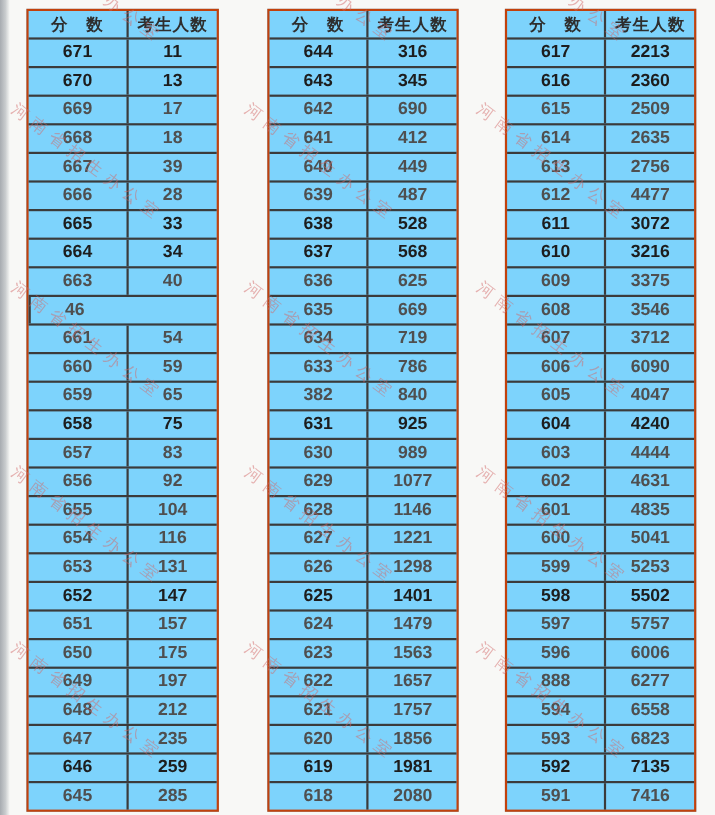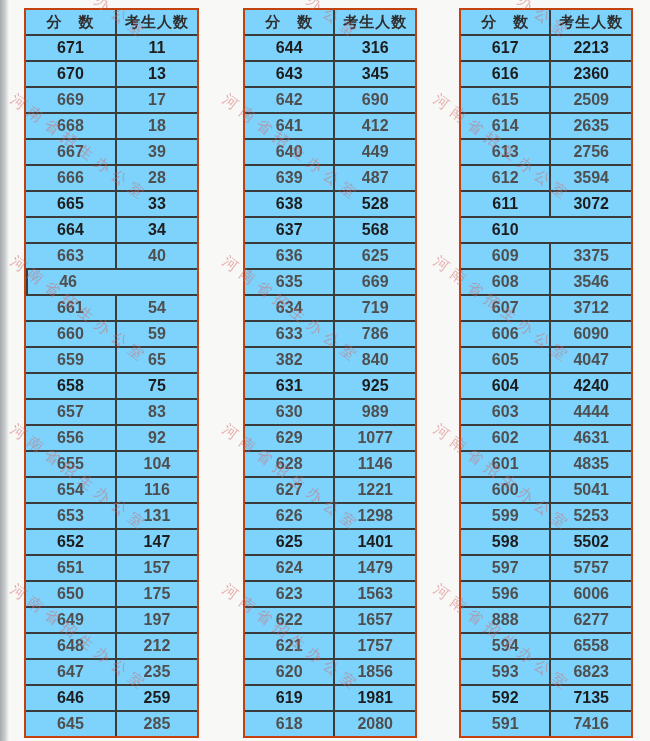--- a/index.html
+++ b/index.html
@@ -332,28 +332,29 @@
       <div class="row data-row">
         <div class="cell score-col">614</div>
         <div class="cell count-col">2635</div>
       </div>
       <div class="row data-row">
         <div class="cell score-col">613</div>
         <div class="cell count-col">2756</div>
       </div>
       <div class="row data-row">
         <div class="cell score-col">612</div>
-        <div class="cell count-col">3594</div>
+        <div class="cell count-col">4477</div>
       </div>
       <div class="row data-row">
         <div class="cell score-col">611</div>
         <div class="cell count-col">3072</div>
       </div>
       <div class="row data-row">
         <div class="cell score-col">610</div>
+        <div class="cell count-col">3216</div>
       </div>
       <div class="row data-row">
         <div class="cell score-col">609</div>
         <div class="cell count-col">3375</div>
       </div>
       <div class="row data-row">
         <div class="cell score-col">608</div>
         <div class="cell count-col">3546</div>
       </div>
       <div class="row data-row">

